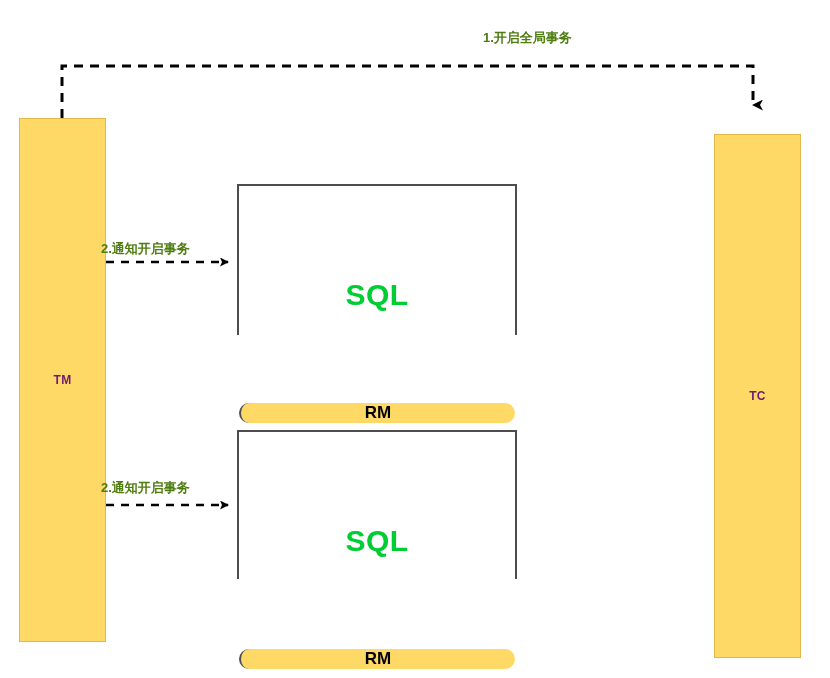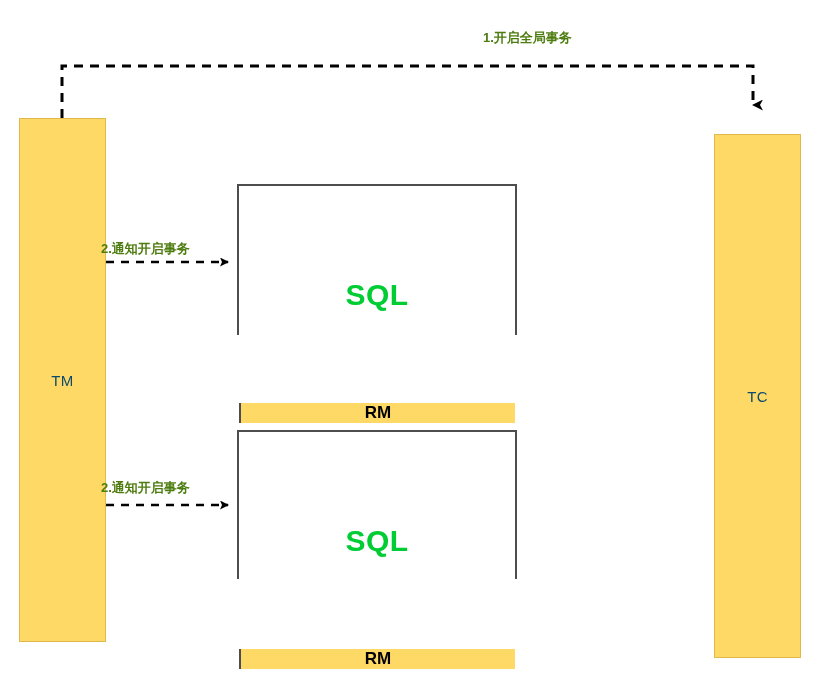--- a/index.html
+++ b/index.html
@@ -22,23 +22,23 @@
   .pillar {
     position: absolute;
     background: #ffd966;
     border: 1px solid #e0b84c;
     box-sizing: border-box;
     display: flex;
     align-items: center;
     justify-content: center;
   }
   .pillar-label {
-    font-size: 15px;
-    font-weight: normal;
-    color: #0c4a6e;
+    font-size: 12px;
+    font-weight: bold;
+    color: #701a75;
     letter-spacing: .3px;
   }
   #pillar-tm { left: 19px;  top: 118px; width: 87px; height: 524px; }
   #pillar-tc { left: 714px; top: 134px; width: 87px; height: 524px; }
 
   
   .resource-box {
     position: absolute;
     box-sizing: border-box;
     border: 2px solid #4d4d4d;
@@ -62,20 +62,21 @@
     color: #00cc33;
     letter-spacing: .5px;
   }
   .rm-area {
     flex: 1 1 auto;
     background: #ffd966;
     border-left: 2px solid #4d4d4d;
     display: flex;
     align-items: center;
     justify-content: center;
+    border-radius: 22px;
   }
   .rm-label {
     font-size: 17px;
     font-weight: bold;
     color: #000000;
   }
 
   
   #connectors {
     position: absolute;

